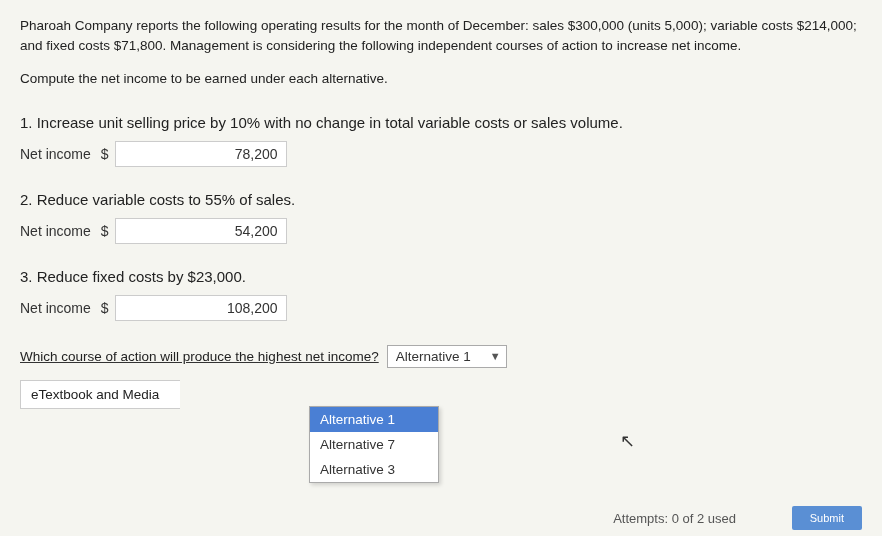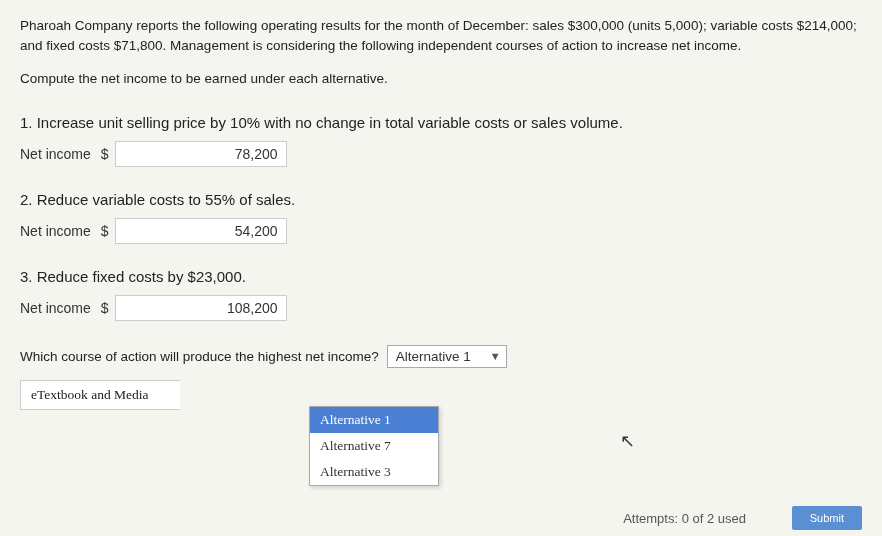--- a/index.html
+++ b/index.html
@@ -69,20 +69,21 @@
 
     .section-block {
       margin-bottom: 10px;
     }
 
     .bottom-row {
       display: flex;
       align-items: center;
       gap: 8px;
       margin-bottom: 12px;
+      text-decoration: underline;
     }
 
     .bottom-question {
       font-size: 13.5px;
       color: #222;
     }
 
     .select-wrapper {
       position: relative;
       display: inline-block;
@@ -107,21 +108,20 @@
       pointer-events: none;
       font-size: 11px;
       color: #555;
     }
 
     .etextbook-row {
       display: flex;
       align-items: center;
       gap: 0;
       position: relative;
-      font-family: Liberation Serif, serif;
     }
 
     .etextbook-label {
       font-size: 13.5px;
       color: #222;
       padding: 6px 10px;
       background: #fff;
       border: 1px solid #ccc;
       border-right: none;
       min-width: 160px;
@@ -148,21 +148,21 @@
     .dropdown-item.selected {
       background: #4a7fd4;
       color: #fff;
     }
 
     .attempts-text {
       font-size: 13px;
       color: #555;
       position: absolute;
       bottom: 10px;
-      right: 136px;
+      right: 146px;
     }
 
     .submit-btn {
       position: absolute;
       bottom: 6px;
       right: 20px;
       background: #5a8fd4;
       color: #fff;
       border: none;
       padding: 6px 18px;

